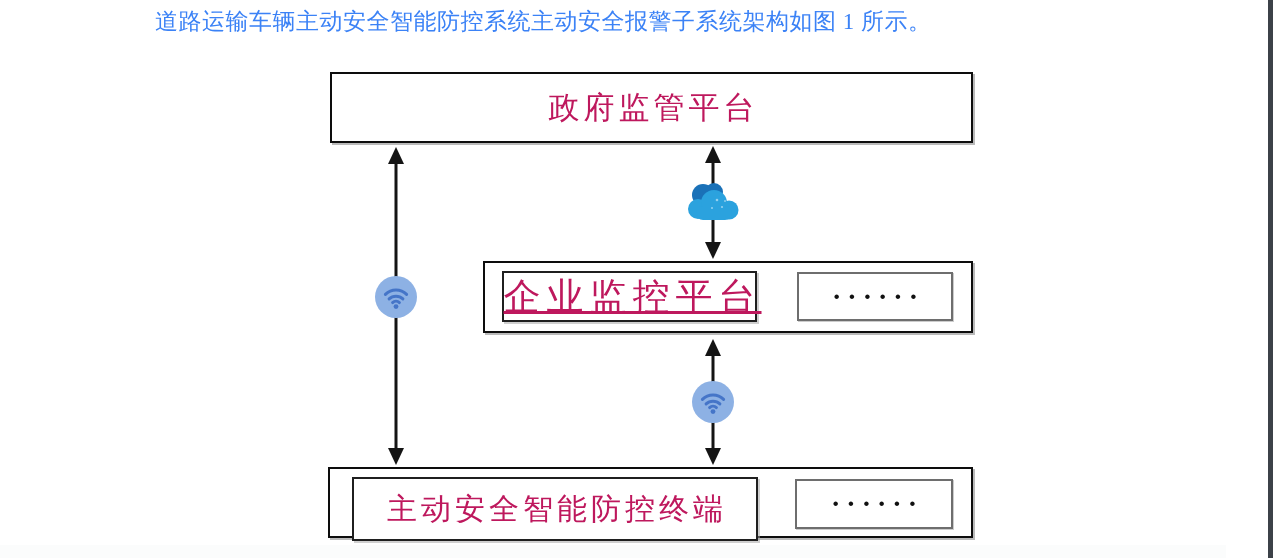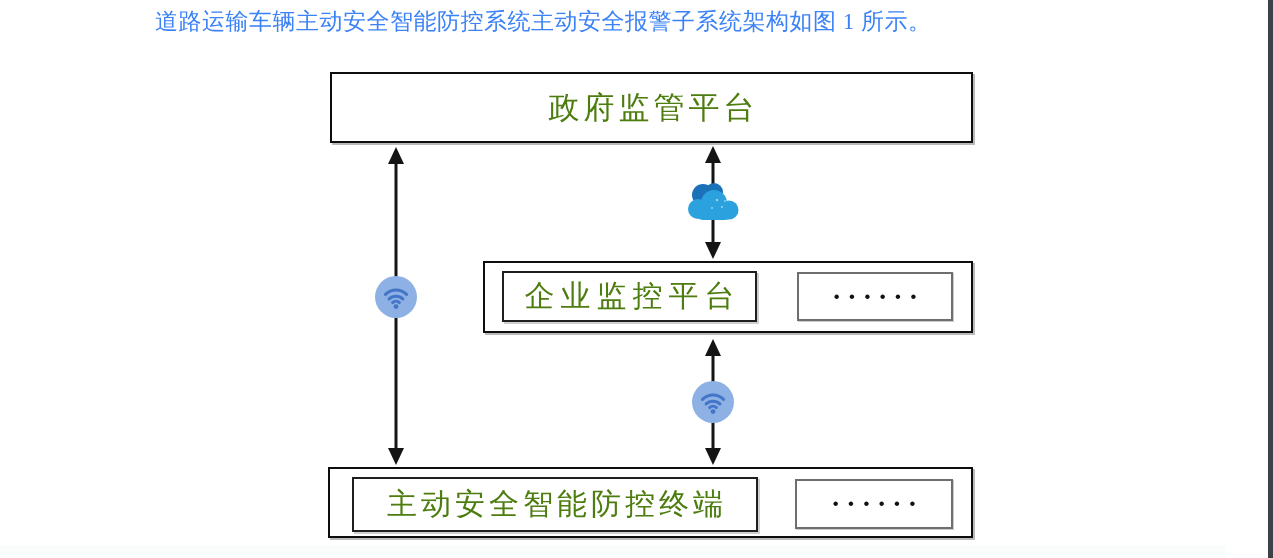--- a/index.html
+++ b/index.html
@@ -33,25 +33,25 @@
   .text-box{
     border:2px solid #1f1f1f;
     box-shadow:2px 2px 0 rgba(160,160,160,0.5);
   }
   .dots-box{
     border:2px solid #6e6e6e;
     box-shadow:1px 1px 0 rgba(170,170,170,0.6);
   }
   .mid-inner-a{left:17px;top:8px;width:255px;height:51px;}
   .mid-inner-b{left:312px;top:9px;width:156px;height:49px;}
-  .bot-inner-a{left:22px;top:8px;width:406px;height:55px;}
+  .bot-inner-a{left:22px;top:8px;width:406px;height:64px;}
   .bot-inner-b{left:465px;top:10px;width:158px;height:50px;}
-  .node-label{white-space:nowrap;color:#4d7c0f;}
+  .node-label{white-space:nowrap;color:#be185d;}
   .lbl-gov{font-size:31px;letter-spacing:4px;padding-left:4px;}
-  .lbl-ent{font-size:30px;letter-spacing:6px;padding-left:6px;}
+  .lbl-ent{font-size:37px;letter-spacing:6px;padding-left:6px;text-decoration:underline;}
   .lbl-term{font-size:30px;letter-spacing:4px;padding-left:4px;}
   .dots{
     font-size:28px;font-weight:bold;letter-spacing:6px;padding-left:6px;
     color:#111;line-height:1;white-space:nowrap;
   }
   
   .connector{position:absolute;width:44px;}
   .conn-left{left:374px;top:147px;height:318px;}
   .conn-cloud{left:691px;top:146px;height:113px;}
   .conn-mid{left:691px;top:339px;height:126px;}

